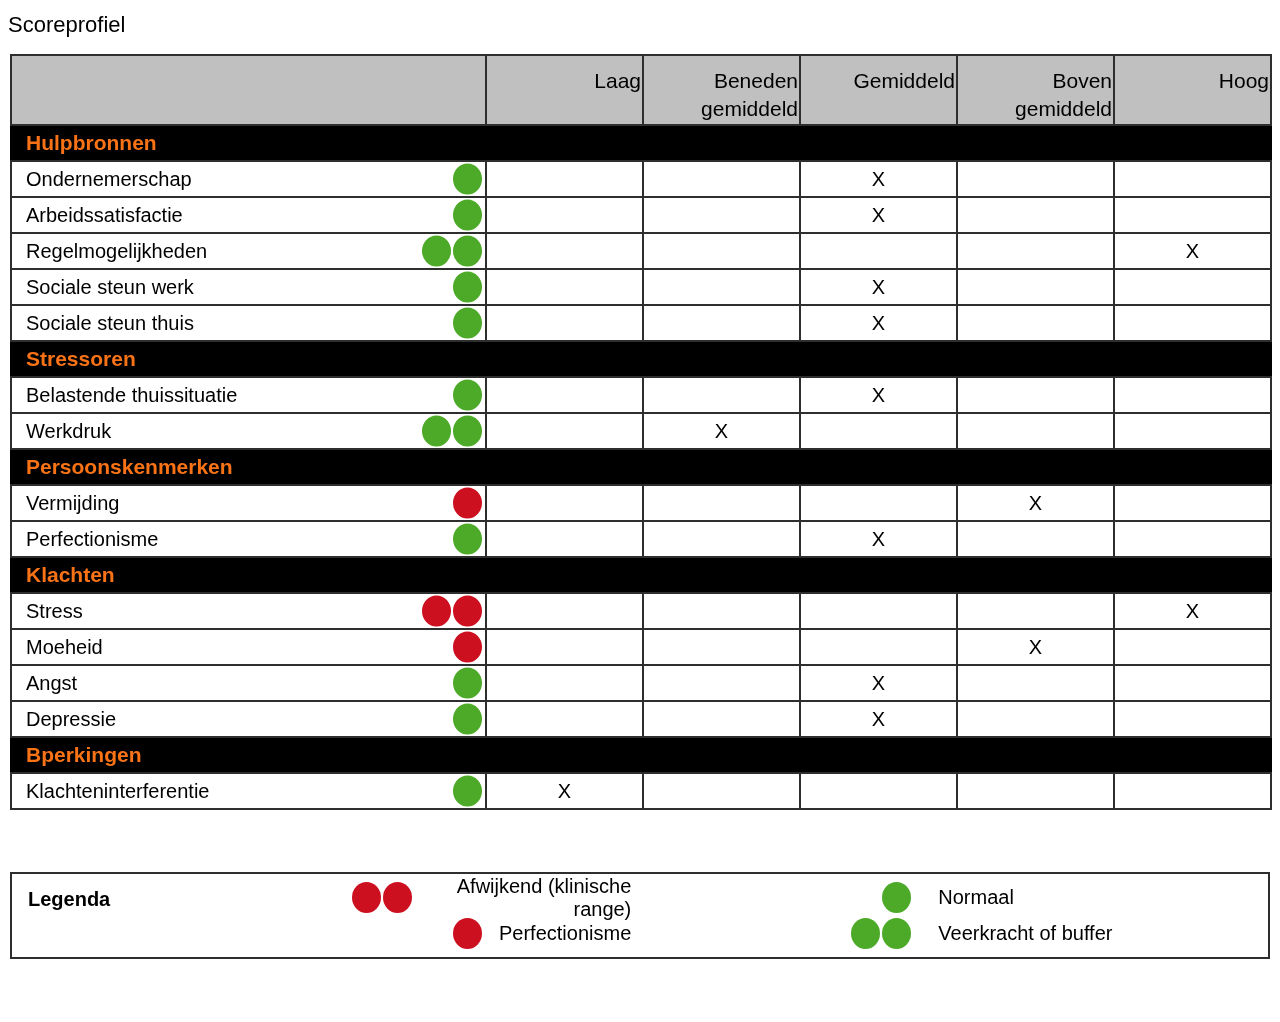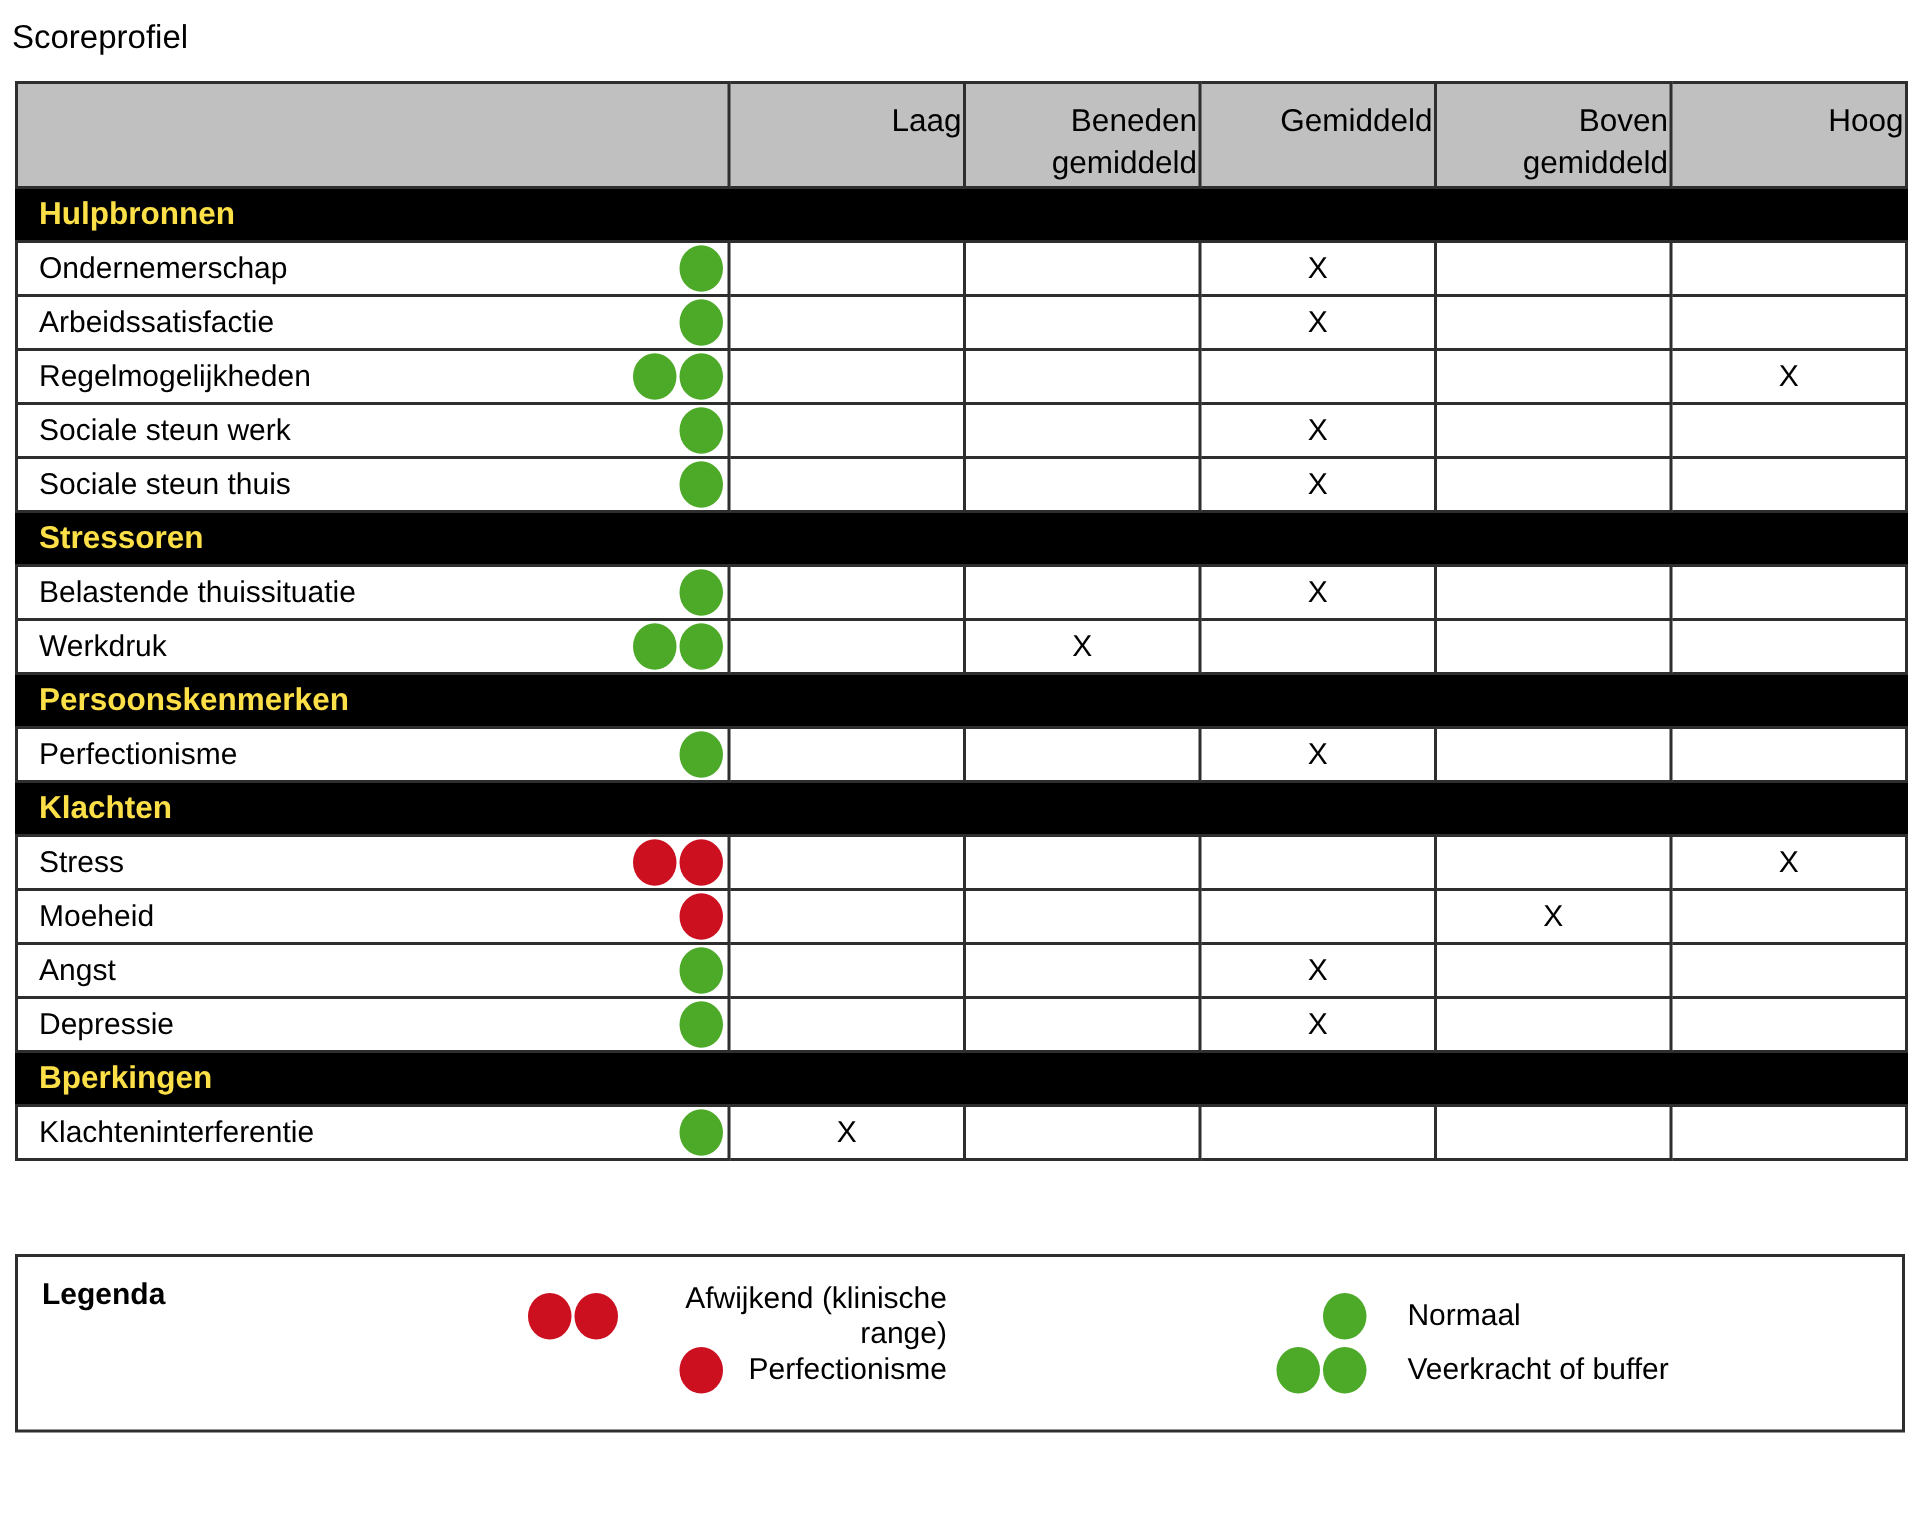--- a/index.html
+++ b/index.html
@@ -36,21 +36,21 @@
     height: 70px;
     vertical-align: top;
     padding-top: 11px;
     font-weight: normal;
     font-size: 21px;
     text-align: right;
     line-height: 28px;
   }
   .section-row td {
     background: var(--section-bg, #000);
-    color: #fde047;
+    color: #f97316;
     font-weight: bold;
     font-size: 21px;
     height: 36px;
     padding: 0 0 0 14px;
     border-left: 2px solid #000;
     border-right: 2px solid #000;
   }
   .data-row td { height: 36px; }
   .label-cell {
     position: relative;
@@ -78,21 +78,21 @@
     font-size: 20px;
     padding: 0;
   }
 
   .legend {
     margin: 62px 2px 0 0;
     width: 1260px;
     border: 2px solid #2e2e2e;
     box-sizing: border-box;
     position: relative;
-    padding: 24px 0;
+    padding: 8px 0;
     display: flex;
   }
   .legend-title {
     position: absolute;
     left: 16px;
     top: 14px;
     font-weight: bold;
     font-size: 20px;
   }
   .lg-col { display: flex; flex-direction: column; gap: 5px; }
@@ -205,20 +205,30 @@
               <span class="dot" style="background: rgb(76, 170, 40);"></span>
             </span></td>
           <td class="score-cell"></td>
           <td class="score-cell">X</td>
           <td class="score-cell"></td>
           <td class="score-cell"></td>
           <td class="score-cell"></td>
         </tr>
         <tr class="section-row">
           <td colspan="6">Persoonskenmerken</td>
+        </tr>
+        <tr class="data-row">
+          <td class="label-cell"><span>Vermijding</span><span class="dot-group">
+              <span class="dot" style="background: rgb(204, 16, 32);"></span>
+            </span></td>
+          <td class="score-cell"></td>
+          <td class="score-cell"></td>
+          <td class="score-cell"></td>
+          <td class="score-cell">X</td>
+          <td class="score-cell"></td>
         </tr>
         <tr class="data-row">
           <td class="label-cell"><span>Perfectionisme</span><span class="dot-group">
               <span class="dot" style="background: rgb(76, 170, 40);"></span>
             </span></td>
           <td class="score-cell"></td>
           <td class="score-cell"></td>
           <td class="score-cell">X</td>
           <td class="score-cell"></td>
           <td class="score-cell"></td>

